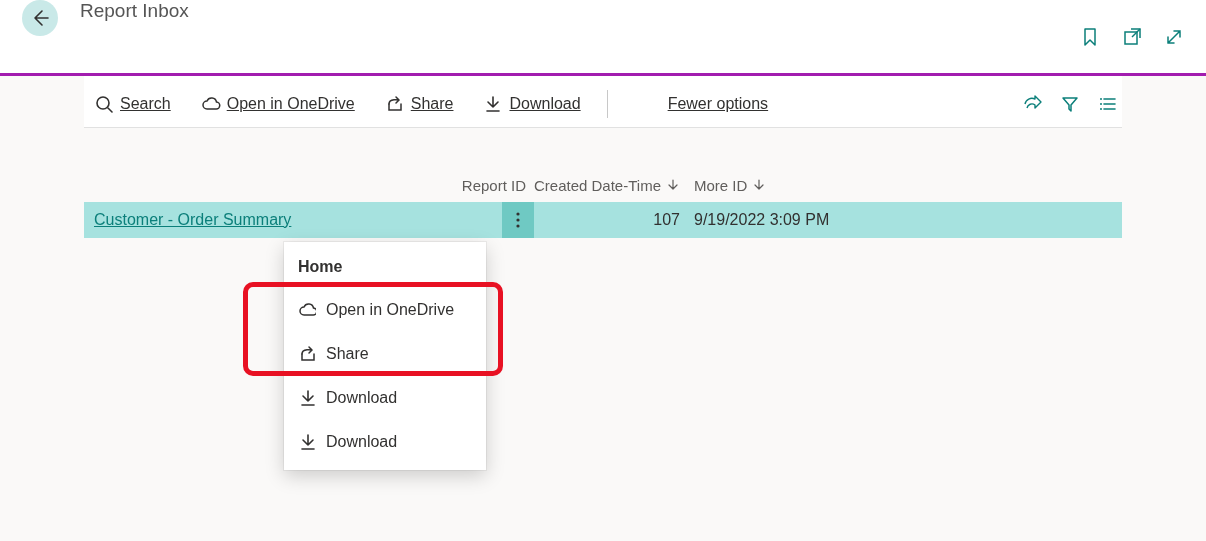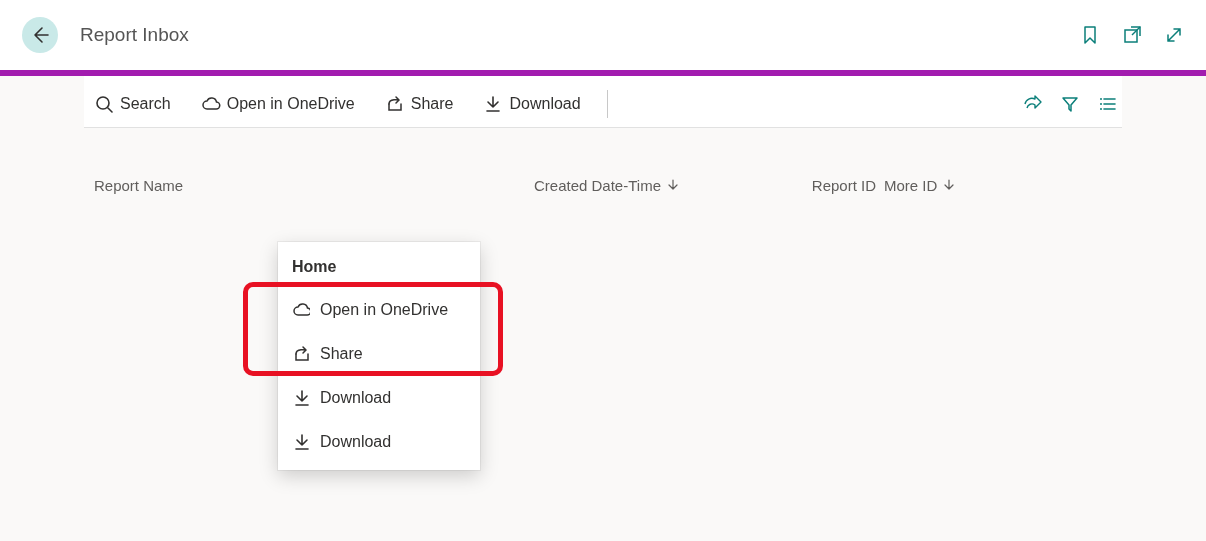--- a/index.html
+++ b/index.html
@@ -10,24 +10,23 @@
     background: #fff;
     width: 1206px;
     height: 541px;
     overflow: hidden;
   }
   .page-wrap { position: relative; }
 
   
   .header {
     display: flex;
-    align-items: center;
     height: 76px;
     padding: 0 22px;
-    border-bottom: 6px solid #a21caf;
+    border-bottom: 3px solid #a21caf;
     background: #fff;
   }
   .back-btn {
     width: 36px; height: 36px;
     border-radius: 50%;
     background: #c9e9e8;
     display: flex; align-items: center; justify-content: center;
     color: #323130;
     margin-right: 22px;
     cursor: pointer;
@@ -52,20 +51,21 @@
     height: 465px;
   }
   .toolbar {
     display: flex;
     align-items: center;
     height: 52px;
     border-bottom: 1px solid #e1e1e1;
     gap: 10px;
     background: #fff;
     padding-top: 4px;
+    text-decoration: underline;
   }
   .tb-item {
     display: flex;
     align-items: center;
     gap: 6px;
     padding: 6px 10px;
     font-size: 16px;
     color: #323130;
     cursor: pointer;
     white-space: nowrap;
@@ -125,21 +125,21 @@
     background: #6fc9c3;
     cursor: pointer;
     color: #323130;
   }
   .right { text-align: right; padding-right: 8px;}
   .row .id { padding-right: 14px; }
 
   
   .context-menu {
     position: absolute;
-    left: 278px;
+    left: 284px;
     top: 242px;
     width: 202px;
     background: #fff;
     box-shadow: 0 6px 18px rgba(0,0,0,0.18), 0 0 0 1px rgba(0,0,0,0.05);
     padding: 8px 0 6px 0;
     z-index: 5;
   }
   .cm-header {
     padding: 8px 14px 12px 14px;
     font-weight: 600;
@@ -296,61 +296,75 @@
       <div class="tb-item">
         <span class="ic">
             <svg width="20" height="20">
               <use href="#i-download"></use>
             </svg>
           </span>
         <span>Download</span>
       </div>
       <div class="tb-divider"></div>
       <div style="width:24px"></div>
+      <div class="tb-item">
+        <span>Fewer options</span>
+      </div>
       <div class="tb-spacer"></div>
       <div class="tb-icon">
           <svg width="20" height="20">
             <use href="#i-share-out"></use>
           </svg>
         </div>
       <div class="tb-icon">
           <svg width="20" height="20">
             <use href="#i-filter"></use>
           </svg>
         </div>
       <div class="tb-icon">
           <svg width="20" height="20">
             <use href="#i-list"></use>
           </svg>
         </div>
     </div>
 
     <div class="table">
       <div class="thead">
-        <div class="col">
-            <span>Report Name</span>
+        <div></div>
+        <div class="col right" style="justify-content:flex-end">
+            <span>Report ID</span>
           </div>
-        <div></div>
         <div class="col">
             <span>Created Date-Time</span>
             <svg width="16" height="16">
               <use href="#i-arrow-down-sm"></use>
             </svg>
-          </div>
-        <div class="col right" style="justify-content:flex-end">
-            <span>Report ID</span>
           </div>
         <div class="col">
             <span>More ID</span>
             <svg width="16" height="16">
               <use href="#i-arrow-down-sm"></use>
             </svg>
           </div>
         <div></div>
       </div>
+      <div class="row">
+        <div class="name">Customer - Order Summary</div>
+        <div style="display:flex;justify-content:flex-end;">
+          <div class="more-cell">
+            <svg width="20" height="20">
+                <use href="#i-more-v"></use>
+              </svg>
+          </div>
+        </div>
+        <div class="right id">107</div>
+        <div>9/19/2022 3:09 PM</div>
+        <div></div>
+        <div></div>
+      </div>
     </div>
   </div>
 
   <div class="context-menu">
     <div class="cm-header">Home</div>
     <div class="cm-item">
       <span class="ic">
           <svg width="20" height="20">
             <use href="#i-cloud"></use>
           </svg>

